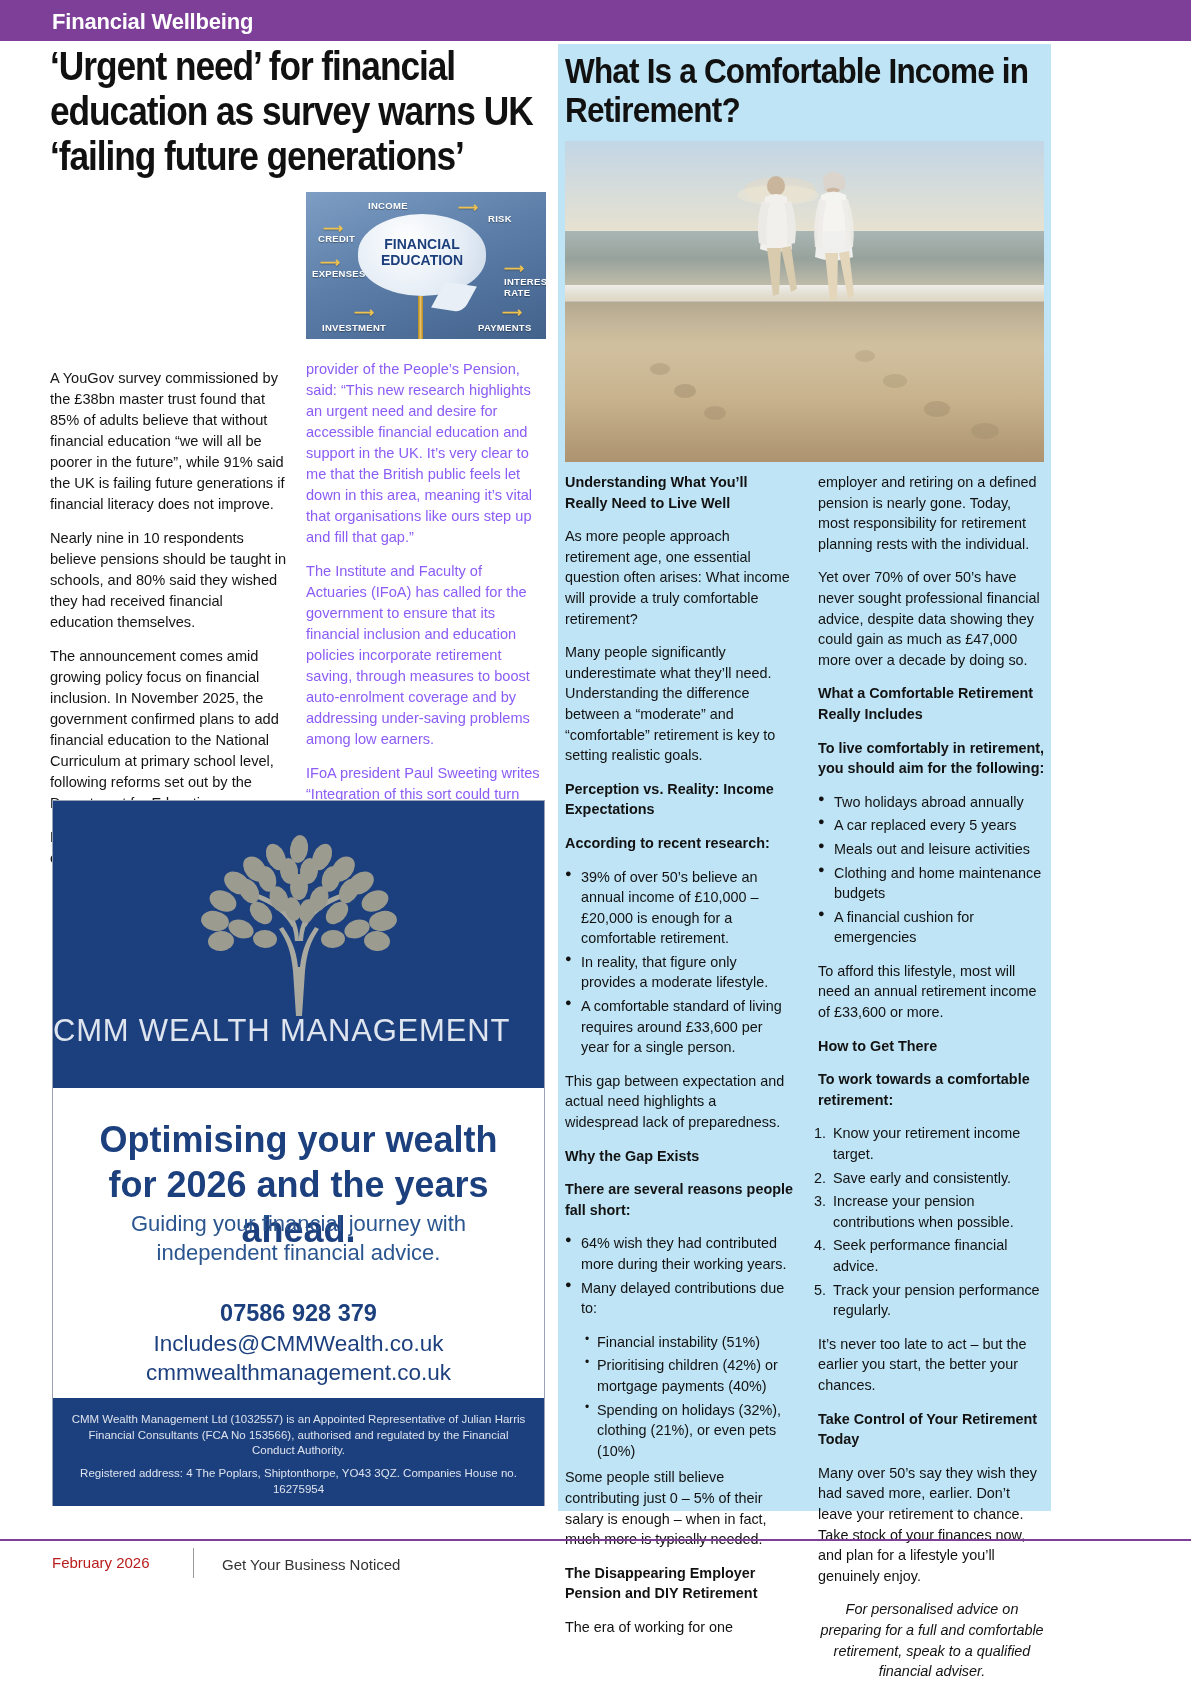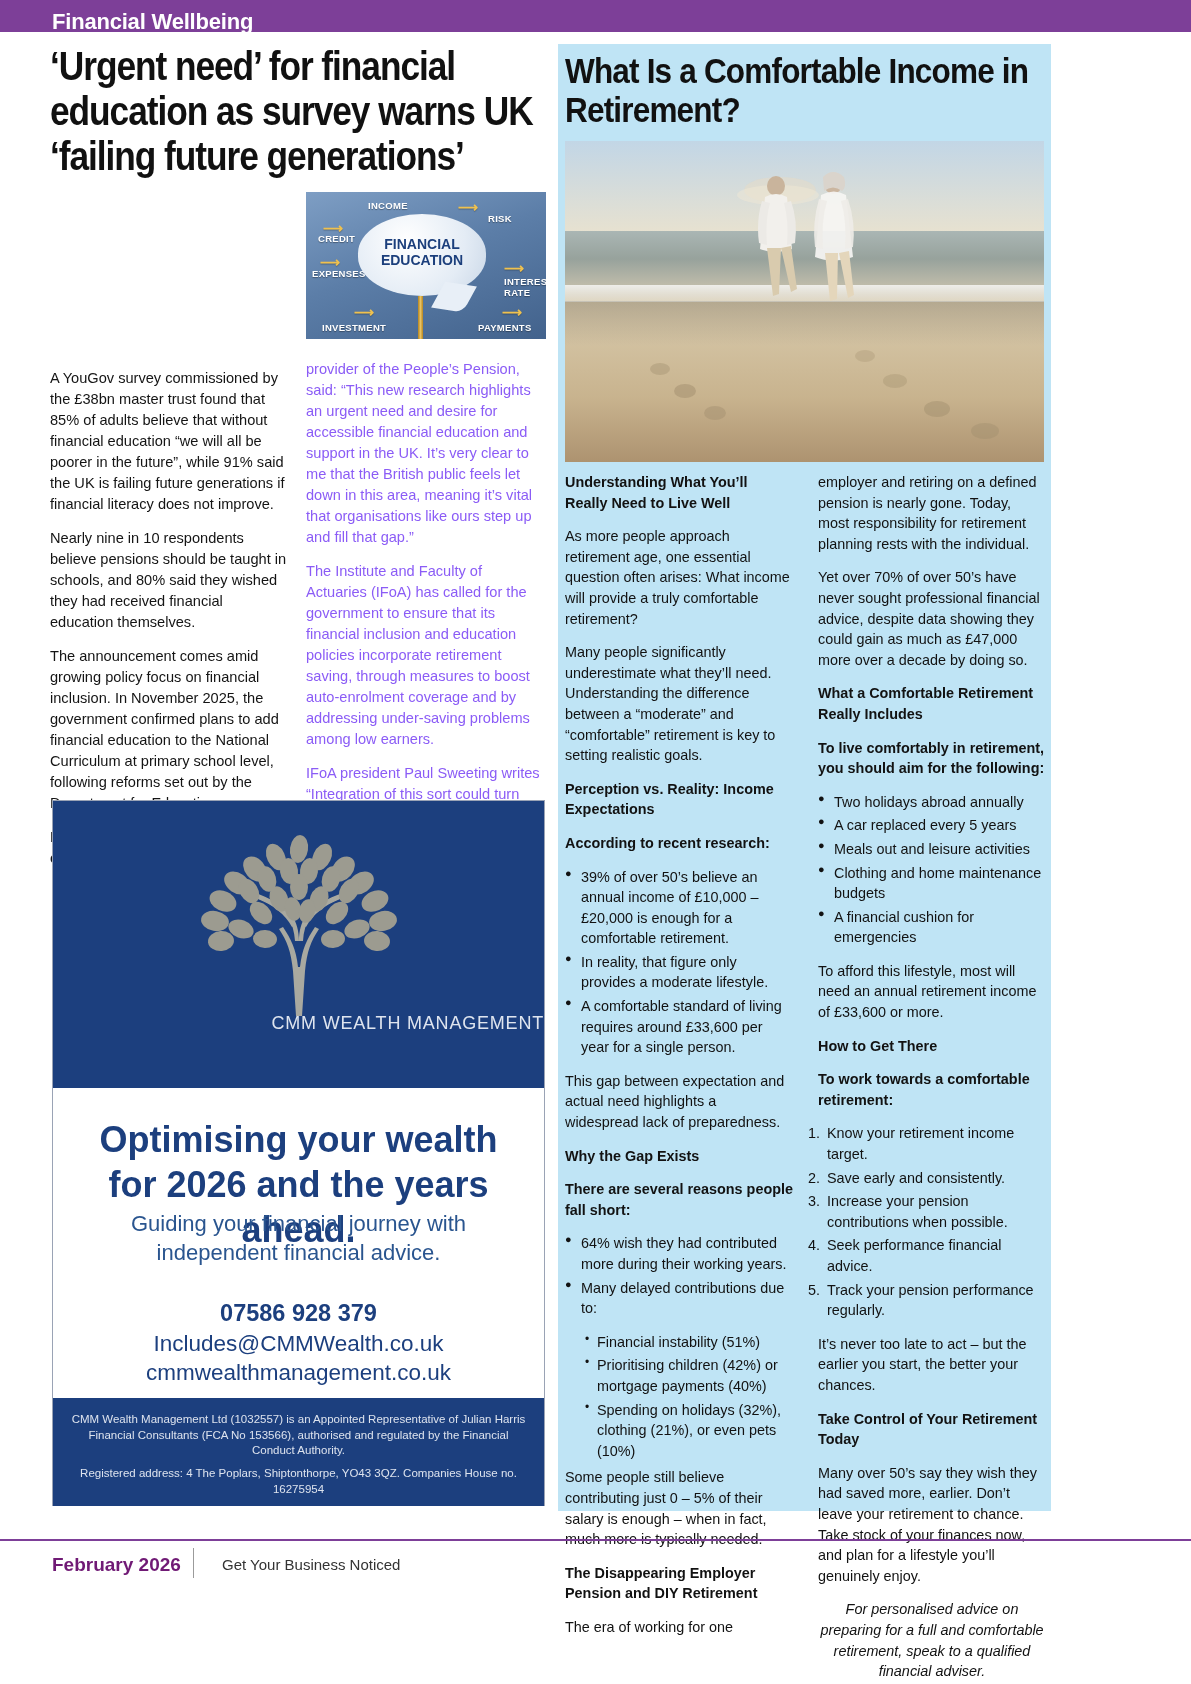--- a/index.html
+++ b/index.html
@@ -6,21 +6,21 @@
   html, body {
     width: 1191px; height: 1684px;
     background: #ffffff;
     font-family: "Liberation Sans", sans-serif;
     overflow: hidden;
   }
   .page { position: relative; width: 1191px; height: 1684px; background: #fff; }
 
   
   .topbar {
-    position: absolute; left: 0; top: 0; width: 1191px; height: 32px;
+    position: absolute; left: 0; top: 0; width: 1191px; height: 41px;
     background: #7d3f98;
   }
   .topbar-title {
     position: absolute; left: 52px; top: 9px;
     font-size: 22px; font-weight: bold; color: #ffffff;
     letter-spacing: -0.2px;
   }
 
   
   .left-article { position: absolute; left: 50px; top: 44px; width: 497px; }
@@ -82,22 +82,22 @@
   .ad {
     position: absolute; left: 52px; top: 800px; width: 493px; height: 706px;
     border: 1px solid #9aa3b5; background: #fff;
   }
   .ad-navy {
     position: absolute; left: 0; top: 0; width: 491px; height: 287px;
     background: #1c3f7e;
   }
   .ad-tree { position: absolute; left: 50%; top: 20px; transform: translateX(-50%); }
   .ad-logo-text {
-    position: absolute; left: 0; top: 212px; width: 491px; text-align: right;
-    color: #dfe5ef; font-size: 18px; line-height: 1.18; letter-spacing: 0.8px;
+    position: absolute; left: 0; top: 212px; width: 491px; text-align: left;
+    color: #dfe5ef; font-size: 31px; line-height: 1.18; letter-spacing: 0.8px;
   }
   .ad-white { position: absolute; left: 0; top: 287px; width: 491px; height: 310px; background: #fff; }
   .ad-h1 {
     position: absolute; left: 22px; top: 29px; width: 447px; text-align: center;
     font-size: 36px; font-weight: bold; color: #1c3f7e; line-height: 1.25;
   }
   .ad-h2 {
     position: absolute; left: 26px; top: 122px; width: 439px; text-align: center;
     font-size: 22px; color: #2a558f; line-height: 1.3;
   }
@@ -158,34 +158,34 @@
   .r-col.c2 { left: 253px; }
   .r-col p { margin-bottom: 13px; }
   .r-col .sub { font-weight: bold; }
   .r-col ul { list-style: none; margin: 0 0 13px 0; }
   .r-col ul li {
     position: relative; padding-left: 16px; margin-bottom: 3px;
   }
   .r-col ul li:before {
     content: "\25CF"; position: absolute; left: 0; top: -1px; font-size: 11px;
   }
-  .r-col ol { margin: 0 0 13px 6px; }
+  .r-col ol { margin: 0 0 13px 12px; }
   .r-col ol li { margin-bottom: 3px; padding-left: 3px; }
   .r-col .subbul { list-style: none; margin: 2px 0 6px 20px; }
   .r-col .subbul li { position: relative; padding-left: 12px; margin-bottom: 3px; }
   .r-col .subbul li:before { content: "\2022"; position:absolute; left:0; top:-1px; font-size:12px; }
   .r-col .closing { font-style: italic; text-align: center; }
 
   
   .footer-rule {
     position: absolute; left: 0; top: 1539px; width: 1191px; height: 2px; background: #7d3f98;
   }
   .footer-date {
     position: absolute; left: 52px; top: 1554px;
-    font-size: 19px; font-weight: bold; color: #701a75;
+    font-size: 15px; font-weight: normal; color: #b91c1c;
   }
   .footer-sep {
     position: absolute; left: 193px; top: 1548px; width: 1px; height: 30px; background: #9b9b9b;
   }
   .footer-tag {
     position: absolute; left: 222px; top: 1556px;
     font-size: 15px; color: #333;
   }
 </style>
 </head>

